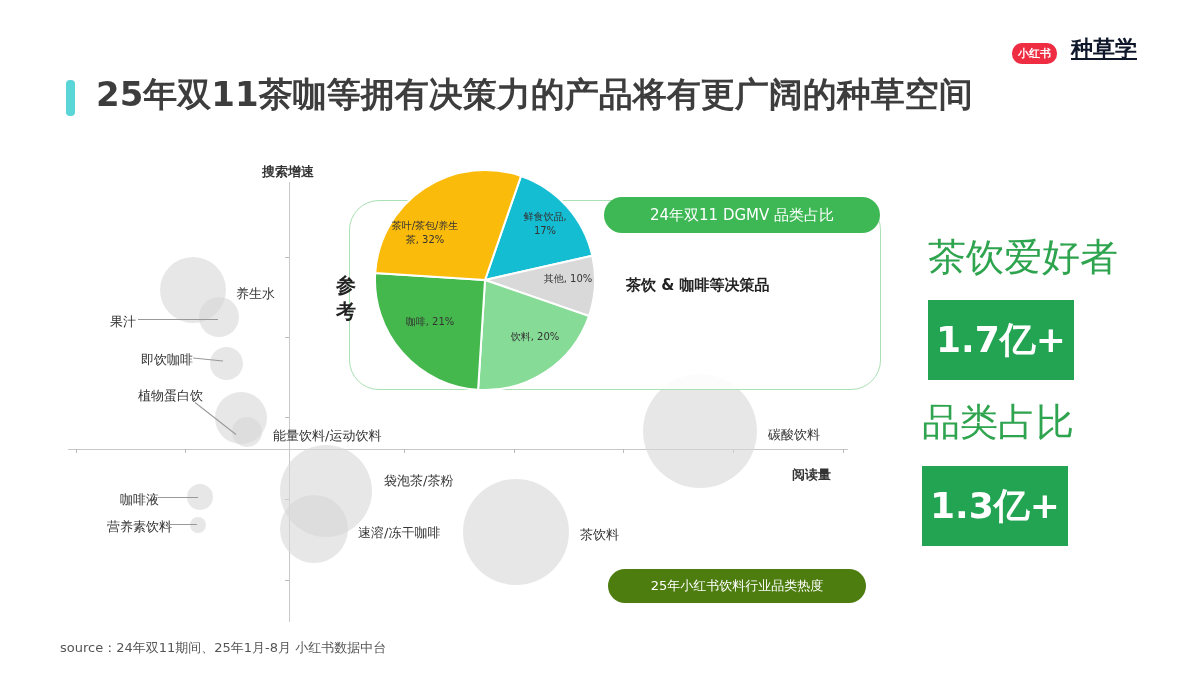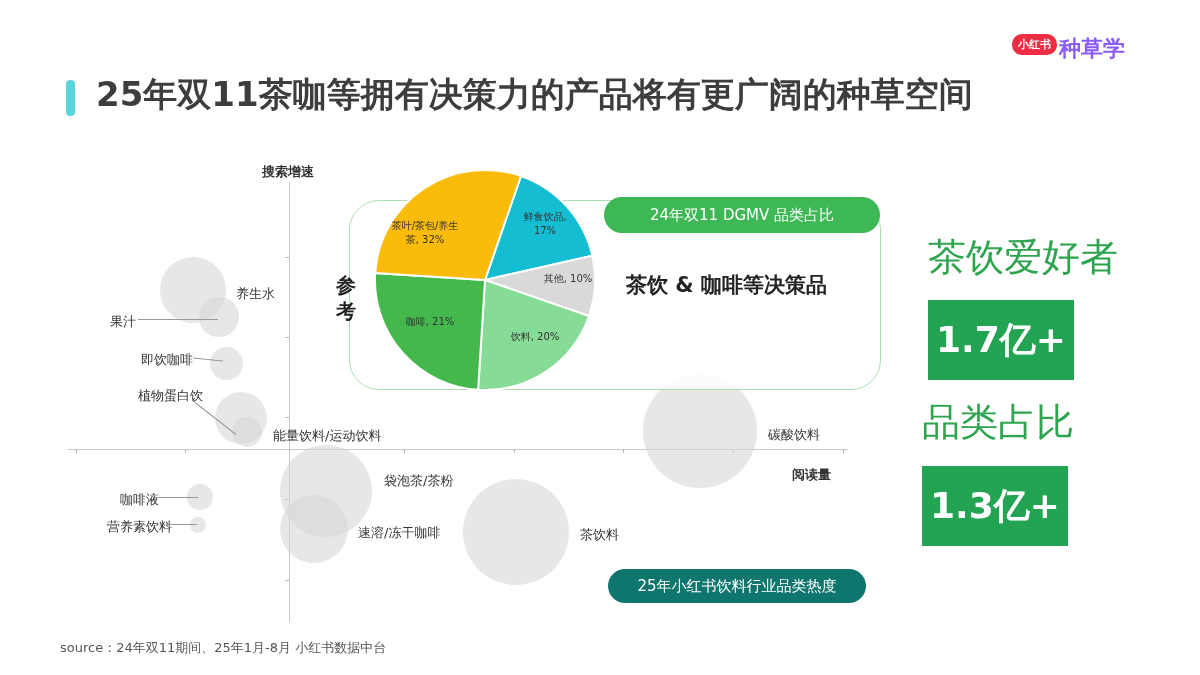--- a/index.html
+++ b/index.html
@@ -1,39 +1,39 @@
 <!DOCTYPE html>
 <html><head>
 <meta charset="utf-8">
 <style>
   html, body { margin:0; padding:0; }
   body { width:1200px; height:675px; background:#ffffff; position:relative; overflow:hidden;
          font-family:"DejaVu Sans","Liberation Sans",sans-serif; color:#333; }
   .abs { position:absolute; }
   .title-bar { left:66px; top:80px; width:9px; height:36px; background:#5ad6d9; border-radius:4px; }
   .title { left:96px; top:72px; font-size:34px; font-weight:bold; color:#3d3d3d; letter-spacing:0px; white-space:nowrap; }
-  .brand { left:1012px; top:34px; display:flex; align-items:flex-start; gap:2px; }
+  .brand { left:1012px; top:34px; display:flex; align-items:flex-end; gap:14px; }
   .brand-badge { background:#ee2d43; color:#fff; font-size:11px; font-weight:bold; border-radius:10px; padding:3px 6px; }
-  .brand-text { font-size:22px; font-weight:bold; color:#8b5cf6; }
+  .brand-text { font-size:22px; font-weight:bold; color:#0f172a;text-decoration:underline; }
   .axis-h { left:68px; top:449px; width:780px; height:1px; background:#c8c8c8; }
   .axis-v { left:289px; top:182px; width:1px; height:440px; background:#c8c8c8; }
   .tick-h { width:1px; height:4px; background:#bbb; top:449px; }
   .tick-v { width:4px; height:1px; background:#bbb; left:285px; }
   .axis-label { font-size:13px; color:#333; font-weight:bold; }
   .bubble { border-radius:50%; background:rgba(215,215,215,0.6); }
   .blabel { font-size:13px; color:#333; white-space:nowrap; }
   .leader { height:1px; background:#999; }
   .ref-box { left:349px; top:200px; width:530px; height:188px; border:1.5px solid #a9e0b4; border-radius:30px; background:rgba(255,255,255,0.85); }
   .ref-vert { left:334px; top:272px; font-size:20px; font-weight:bold; color:#222; width:24px; line-height:26px; text-align:center; }
   .pill-green { left:604px; top:197px; width:276px; height:36px; background:#3db854; color:#fff; font-size:15px; border-radius:18px; display:flex; align-items:center; justify-content:center;text-align:right; }
-  .ref-note { left:626px; top:274px; font-size:21px; font-weight:bold; color:#222; line-height:22px; }
+  .ref-note { left:626px; top:274px; font-size:15px; font-weight:bold; color:#222; line-height:22px; }
   .pie-label { font-size:10px; color:#333; text-align:center; line-height:14px; }
   .stat-label { font-size:38px; color:#2ea44f; white-space:nowrap; }
   .stat-val { background:#23a453; color:#fff; font-size:36px; font-weight:bold; padding:14px 8px; line-height:52px; }
-  .pill-gray { left:608px; top:569px; width:258px; height:34px; background:#0f766e; color:#fff; font-size:15px; border-radius:17px; display:flex; align-items:center; justify-content:center; }
+  .pill-gray { left:608px; top:569px; width:258px; height:34px; background:#4d7c0f; color:#fff; font-size:13px; border-radius:17px; display:flex; align-items:center; justify-content:center; }
   .source { left:60px; top:639px; font-size:13px; color:#555; }
 </style>
 </head>
 <body>
 
 <div class="abs title-bar"></div>
 <div class="abs title">25年双11茶咖等拥有决策力的产品将有更广阔的种草空间</div>
 <div class="abs brand">
   <span class="brand-badge">小红书</span>
   <span class="brand-text">种草学</span>

